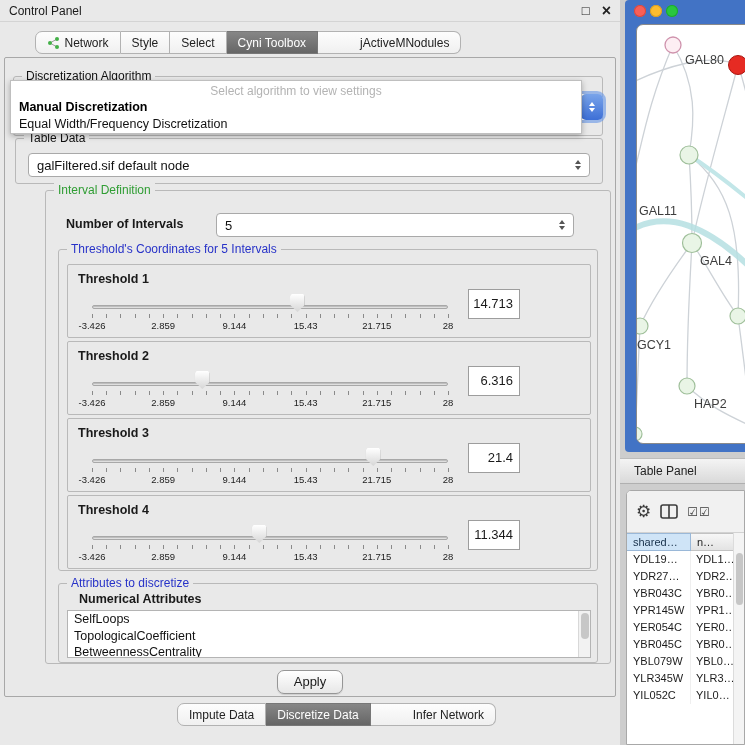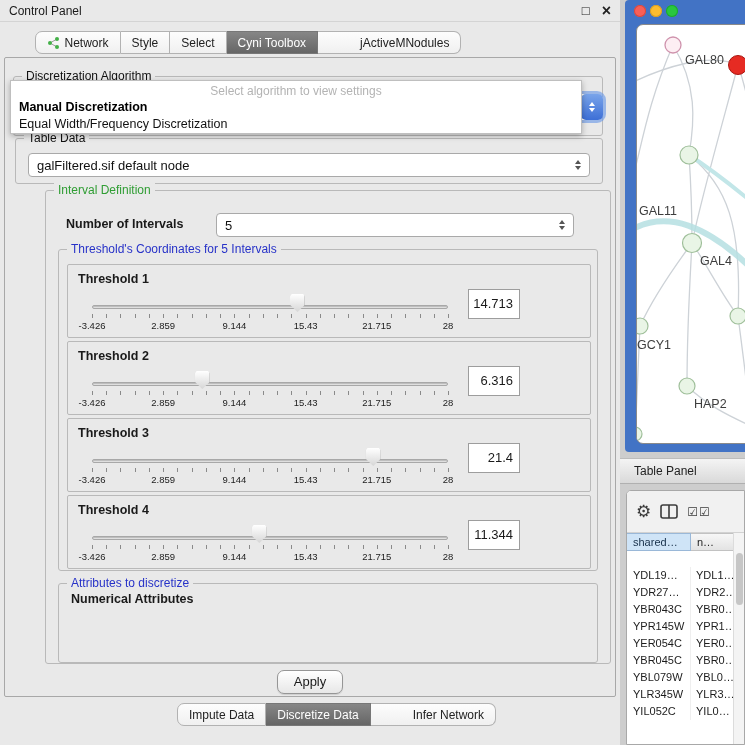--- a/index.html
+++ b/index.html
@@ -63,21 +63,21 @@
            clip-path:polygon(12% 0,88% 0,100% 14%,100% 60%,50% 100%,0 60%,0 14%);
            filter:drop-shadow(0 0 1px #777); }
   .ticks { position:absolute; left:0; right:0; top:49px; height:5px; }
   .tick { position:absolute; top:0; width:1px; height:4px; background:#8a8a8a; }
   .tick-labels { position:absolute; left:0; right:0; top:55px; height:12px; }
   .tick-label { position:absolute; transform:translateX(-50%); font-size:9.5px; color:#1c1c1c; white-space:nowrap; }
   .th-value { position:absolute; left:400px; top:24px; width:52px; height:30px; background:#fff; border:1px solid #9d9d9d;
               font-size:13px; text-align:right; line-height:28px; padding-right:6px; }
 
   
-  .attr-heading { position:absolute; left:12px; top:8px; font-size:12.5px; font-weight:bold; }
+  .attr-heading { position:absolute; left:20px; top:8px; font-size:12.5px; font-weight:bold; }
   .attr-list { position:absolute; left:8px; top:26px; width:524px; height:48px; background:#fff; border:1px solid #b4b4b4; overflow:hidden; }
   .attr-item { font-size:12.5px; padding:1px 0 1px 6px; line-height:14.5px; color:#111; }
   .attr-scrollbar { position:absolute; right:0; top:0; bottom:0; width:12px; background:#f2f2f2; border-left:1px solid #d8d8d8; }
   .attr-thumb { position:absolute; left:1.5px; top:2px; width:8px; height:26px; background:#c7c7c7; border-radius:4px; }
 
   .apply-btn { position:absolute; left:50%; transform:translateX(-50%); top:612px; width:66px; height:24px;
                background:linear-gradient(#ffffff,#e7e7e7); border:1px solid #969696; border-radius:7px;
                font-size:13px; text-align:center; line-height:22px; box-shadow:0 1px 1px rgba(0,0,0,.12); }
 
   
@@ -94,21 +94,21 @@
             border-top:1px solid #bcbcbc; border-bottom:1px solid #b0b0b0; font-size:12px; line-height:24px; padding-left:14px; color:#222; }
 
   .table-wrap { position:absolute; left:6px; top:490px; width:119px; height:255px; background:#fff; border:1px solid #a8a8a8; border-radius:5px 0 0 0; overflow:hidden; }
   .t-toolbar { position:absolute; left:0; top:0; width:100%; height:42px; background:#f1f1f1; border-bottom:1px solid #d2d2d2;
                display:flex; align-items:center; gap:9px; padding-left:9px; }
   .gear { font-size:17px; color:#3a3a3a; line-height:1; }
   .checks { font-size:12px; color:#3a3a3a; letter-spacing:1px; }
   .thead { position:absolute; left:0; top:42px; width:100%; height:18px; display:flex; font-size:11px; }
   .h1 { width:64px; background:#cfe4f7; border:1px solid #9ab8d8; border-left:none; padding:2px 0 0 6px; color:#17304a; }
   .h2 { flex:1; background:linear-gradient(#f7f7f7,#e3e3e3); border:1px solid #c2c2c2; border-left:none; padding:2px 0 0 6px; color:#222; }
-  .tbody { position:absolute; left:0; top:60px; width:100%;margin-top:16px; }
+  .tbody { position:absolute; left:0; top:60px; width:100%; }
   .trow { display:flex; height:17px; font-size:11px; color:#1c1c1c; }
   .trow .c1 { width:64px; padding:2px 0 0 6px; border-right:1px solid #efefef; white-space:nowrap; overflow:hidden; }
   .trow .c2 { flex:1; padding:2px 0 0 5px; white-space:nowrap; overflow:hidden; }
   .t-scrollbar { position:absolute; right:0; top:42px; bottom:0; width:11px; background:#f4f4f4; border-left:1px solid #dcdcdc; }
   .t-thumb { position:absolute; left:1.5px; top:20px; width:7px; height:52px; background:#c6c6c6; border-radius:4px; }
 </style>
 </head>
 <body>
 
 <div class="control-panel">
@@ -368,20 +368,28 @@
               </div>
             <div class="thumb" style="left: 46.9993%;"></div>
           </div>
           <div class="th-value">11.344</div>
         </div>
       </div>
 
       <div class="group" style="left:12px; top:392px; width:540px; height:80px;">
         <span class="group-title gt-blue">Attributes to discretize</span>
         <div class="attr-heading">Numerical Attributes</div>
+        <div class="attr-list">
+          <div class="attr-item">SelfLoops</div>
+          <div class="attr-item">TopologicalCoefficient</div>
+          <div class="attr-item">BetweennessCentrality</div>
+          <div class="attr-scrollbar">
+              <div class="attr-thumb"></div>
+            </div>
+        </div>
       </div>
     </div>
 
     <div class="apply-btn">Apply</div>
   </div>
 
   <div class="tabbar bottom">
     <div class="tab first">
       <span>Impute Data</span>
     </div>

